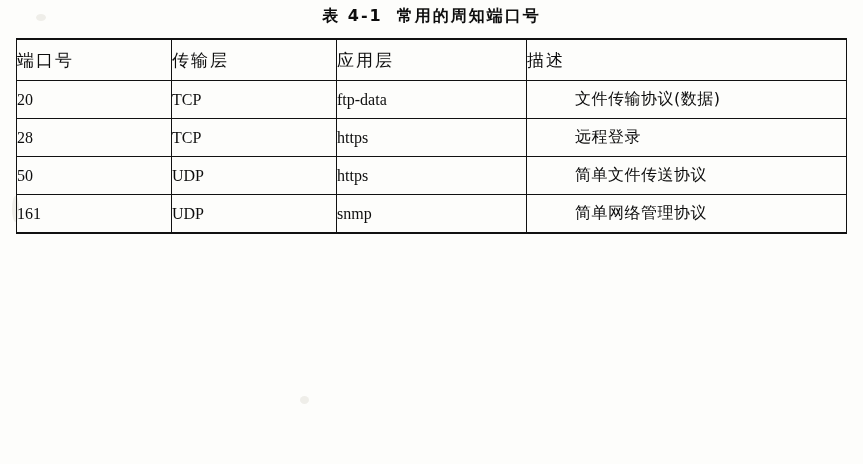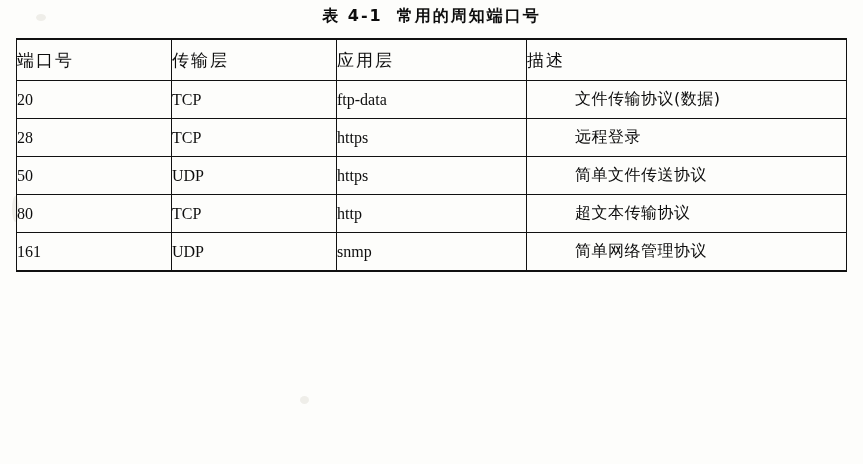--- a/index.html
+++ b/index.html
@@ -142,26 +142,20 @@
           <td class="ctr mono-num">https</td>
           <td class="lft cn">远程登录</td>
         </tr>
         <tr>
           <td class="ctr mono-num">50</td>
           <td class="ctr mono-num">UDP</td>
           <td class="ctr mono-num">https</td>
           <td class="lft cn">简单文件传送协议</td>
         </tr>
         <tr>
-          <td class="ctr mono-num">80</td>
-          <td class="ctr mono-num">TCP</td>
-          <td class="ctr mono-num">http</td>
-          <td class="lft cn">超文本传输协议</td>
-        </tr>
-        <tr>
           <td class="ctr mono-num">161</td>
           <td class="ctr mono-num">UDP</td>
           <td class="ctr mono-num">snmp</td>
           <td class="lft cn">简单网络管理协议</td>
         </tr>
       </tbody>
     </table>
   </div>
 
 </div>

